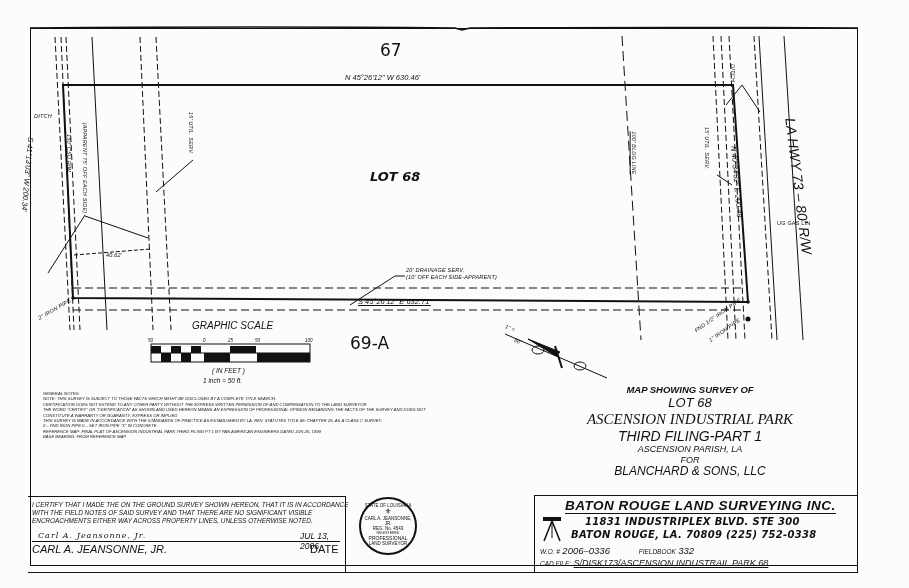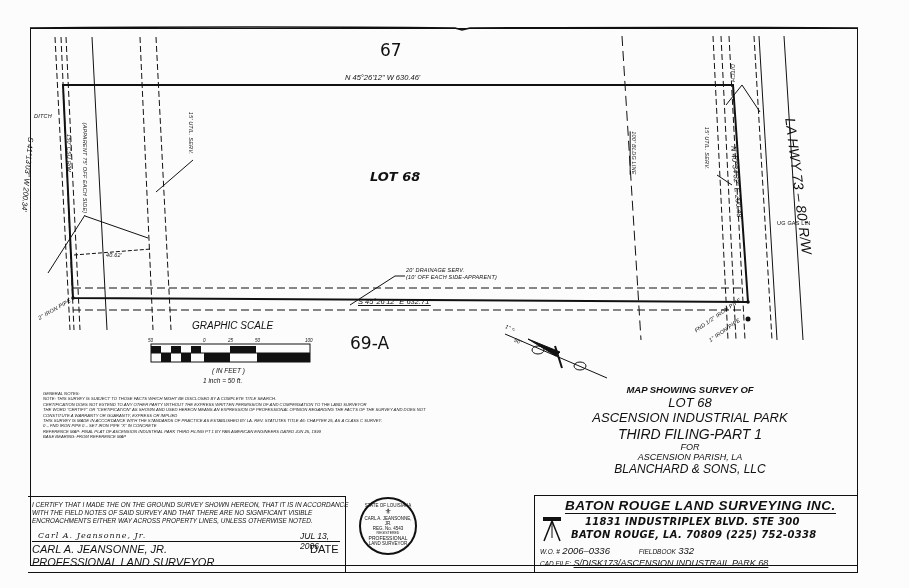--- a/index.html
+++ b/index.html
@@ -141,35 +141,34 @@
     <div>CONSTITUTE A WARRANTY OR GUARANTY, EXPRESS OR IMPLIED</div>
     <div>THIS SURVEY IS MADE IN ACCORDANCE WITH THE STANDARDS OF PRACTICE AS ESTABLISHED BY LA. REV. STATUTES TITLE 46: CHAPTER 25, AS A CLASS C SURVEY.</div>
     <div>0 – FND IRON PIPE          0 – SET IRON PIPE        "X"  IN CONCRETE</div>
     <div>REFERENCE MAP: FINAL PLAT OF ASCENSION INDUSTRIAL PARK THIRD FILING PT 1 BY PAN AMERICAN ENGINEERS DATED JUN 25, 1999</div>
     <div>BASE BEARING: FROM REFERENCE MAP</div>
   </div>
 
   <div class="title-block">
     <div style="font-size:9.5px;font-weight:bold;">MAP SHOWING SURVEY OF</div>
     <div style="font-size:13px;">LOT 68</div>
-    <div style="font-size:13px;">ASCENSION INDUSTRIAL PARK</div>
+    <div style="font-size:15px;font-family:Liberation Serif, serif;">ASCENSION INDUSTRIAL PARK</div>
     <div style="font-size:14px;">THIRD FILING-PART 1</div>
+    <div style="font-size:9px;">ASCENSION PARISH, LA</div>
     <div style="font-size:9px;">FOR</div>
-    <div style="font-size:9px;">ASCENSION PARISH, LA</div>
     <div style="font-size:12px;">BLANCHARD &amp; SONS, LLC</div>
   </div>
 
   <div class="cert">
     <div class="cert-text">I CERTIFY THAT I MADE THE ON THE GROUND SURVEY SHOWN HEREON, THAT IT IS IN ACCORDANCE WITH THE FIELD NOTES OF SAID SURVEY AND THAT THERE ARE NO SIGNIFICANT VISIBLE ENCROACHMENTS EITHER WAY ACROSS PROPERTY LINES, UNLESS OTHERWISE NOTED.</div>
     <div class="sig">Carl A. Jeansonne, Jr.</div>
     <div class="date-val">JUL  13,  2006</div>
     <div class="sig-line"></div>
     <div class="name">CARL A. JEANSONNE, JR.</div>
     <div class="date-lbl">DATE</div>
-    <div class="role">PROFESSIONAL LAND SURVEYOR</div>
   </div>
 
   <div class="stamp">
     <div style="margin-top:4px;">STATE OF LOUISIANA</div>
     <div style="font-size:8px;line-height:8px;">⚜</div>
     <div>CARL A. JEANSONNE, JR.</div>
     <div>REG. No. 4543</div>
     <div style="font-size:3.5px;">REGISTERED</div>
     <div style="font-size:5px;">PROFESSIONAL</div>
     <div>LAND SURVEYOR</div>

